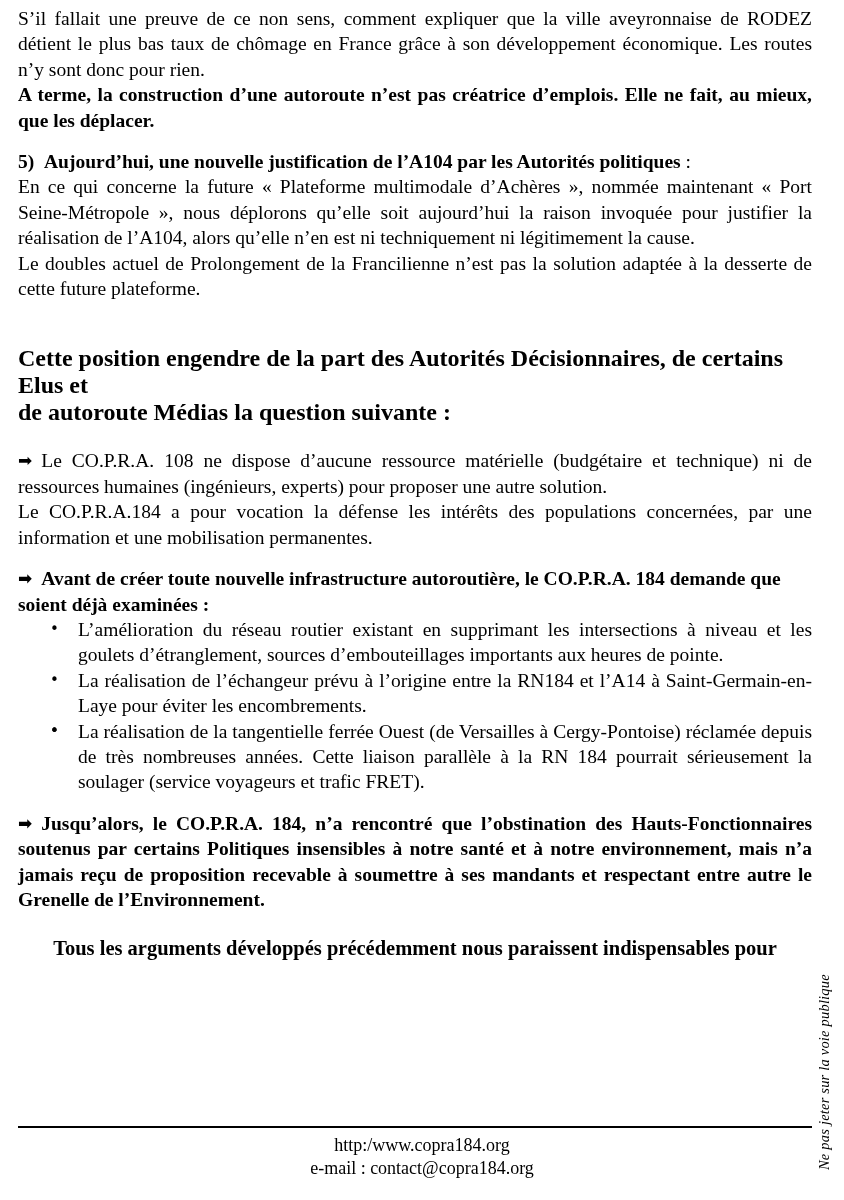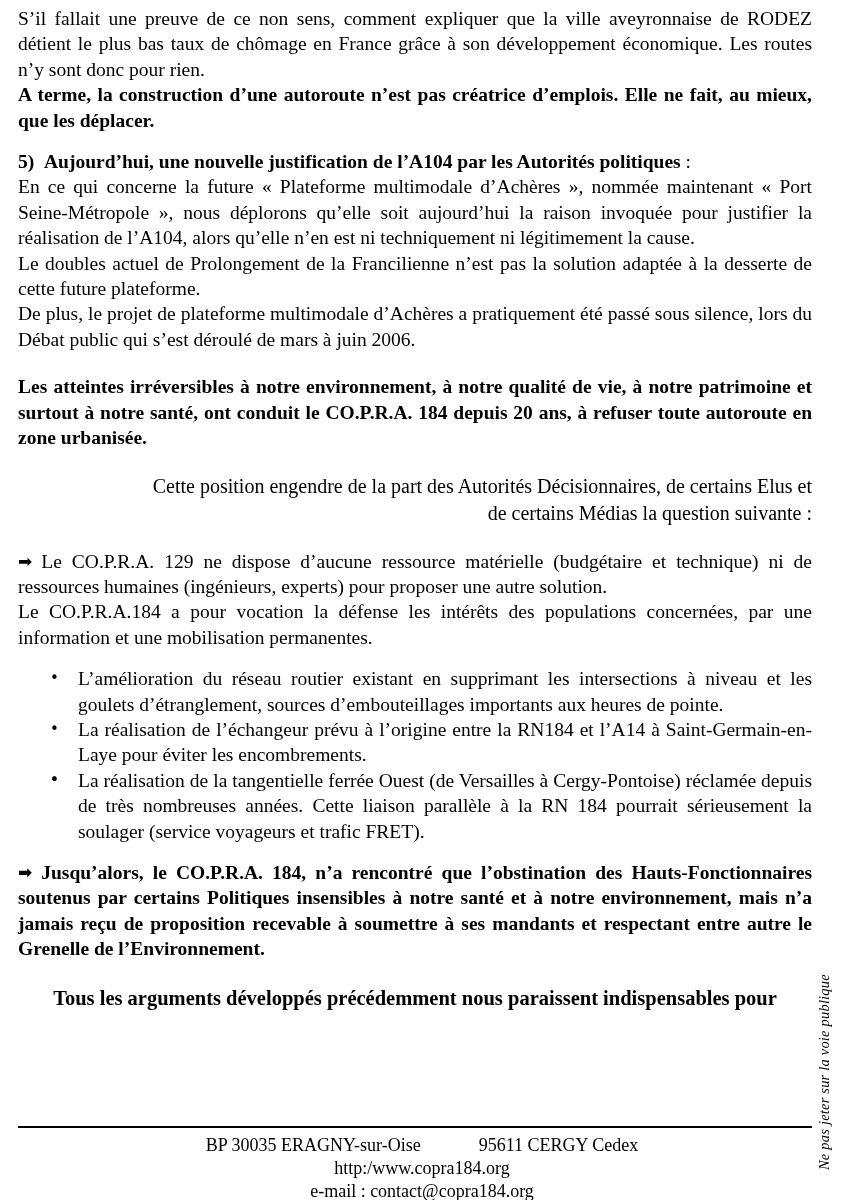--- a/index.html
+++ b/index.html
@@ -79,24 +79,24 @@
     line-height: 25.4px;
   }
 
   .bigcenter {
     font-weight: bold;
     font-size: 20.5px;
     line-height: 28px;
     text-align: center;
   }
   .midcenter {
-    font-weight: normal;
-    font-size: 20px;
+    font-weight: bold;
+    font-size: 24px;
     line-height: 27px;
-    text-align: right;
+    text-align: left;
   }
 
   .sidenote {
     position: absolute;
     right: 4px;
     top: 930px;
     width: 24px;
     height: 240px;
     font-family: "Liberation Serif", serif;
     font-style: italic;
@@ -149,42 +149,41 @@
     <p class="bold">A terme, la construction d’une autoroute n’est pas créatrice d’emplois. Elle ne fait, au mieux, que les déplacer.</p>
 
     <div class="spacer-md"></div>
 
     <p class="nojust"><span class="heading-num">5)</span><span>&nbsp; </span><span class="heading-underline">Aujourd’hui, une nouvelle justification de l’A104 par les Autorités politiques</span><span> :</span></p>
 
     <p>En ce qui concerne la future « Plateforme multimodale d’Achères », nommée maintenant « Port Seine-Métropole », nous déplorons qu’elle soit aujourd’hui la raison invoquée pour justifier la réalisation de l’A104, alors qu’elle n’en est ni techniquement ni légitimement la cause.</p>
 
     <p>Le doubles actuel de Prolongement de la Francilienne n’est pas la solution adaptée à la desserte de cette future plateforme.</p>
 
-    <p>De plus, le projet de plateforme multimodale d’Achères a pratiquement été passé sous silence, lors du Débat public qui s’est déroulé de mars à juin 2006.</p>
-
-    <div class="spacer-lg"></div>
-
-    <p class="bold">Les atteintes irréversibles à notre environnement, à notre qualité de vie, à notre patrimoine et surtout à notre santé, ont conduit le CO.P.R.A. 184 depuis 20 ans, à refuser toute autoroute en zone urbanisée.</p>
+
+    <div class="spacer-lg"></div>
+
 
     <div class="spacer-lg"></div>
 
     <div class="midcenter">
       <div>Cette position engendre de la part des Autorités Décisionnaires, de certains Elus et</div>
-      <div>de certains Médias la question suivante :</div>
+      <div>de autoroute Médias la question suivante :</div>
     </div>
 
     <div class="spacer-lg"></div>
 
-    <p class="arrow-para"><span class="arrow-glyph">➡</span><span>Le CO.P.R.A. 129 ne dispose d’aucune ressource matérielle (budgétaire et technique) ni de ressources humaines (ingénieurs, experts) pour proposer une autre solution.</span></p>
+    <p class="arrow-para"><span class="arrow-glyph">➡</span><span>Le CO.P.R.A. 108 ne dispose d’aucune ressource matérielle (budgétaire et technique) ni de ressources humaines (ingénieurs, experts) pour proposer une autre solution.</span></p>
 
     <p>Le CO.P.R.A.184 a pour vocation la défense les intérêts des populations concernées, par une information  et une mobilisation permanentes.</p>
 
 
     <div class="spacer-md"></div>
 
+    <p class="arrow-para bold nojust"><span class="arrow-glyph">➡</span><span class="heading-underline" style="text-align:justify">Avant de créer toute nouvelle infrastructure autoroutière, le CO.P.R.A. 184 demande que soient déjà examinées</span><span> :</span></p>
 
     <ul class="bullets">
       <li><span class="dot">•</span><span>L’amélioration du réseau routier existant en supprimant les intersections à niveau et les goulets d’étranglement, sources d’embouteillages importants aux heures de pointe.</span></li>
       <li><span class="dot">•</span><span>La réalisation de l’échangeur prévu à l’origine entre la RN184 et l’A14 à Saint-Germain-en-Laye pour éviter les encombrements.</span></li>
       <li><span class="dot">•</span></li>
       <li><span class="dot">•</span><span>La réalisation de la tangentielle ferrée Ouest (de Versailles à Cergy-Pontoise) réclamée depuis de très nombreuses années. Cette liaison parallèle à la RN 184 pourrait sérieusement la soulager (service voyageurs et trafic FRET).</span></li>
     </ul>
 
     <div class="spacer-md"></div>
 
@@ -197,19 +196,18 @@
 
     </div>
 
   </div>
 
   <div class="sidenote">Ne pas jeter sur la voie publique</div>
 
   <div class="footer">
     <div class="footer-rule"></div>
     <div class="footer-lines">
-      <span class="footer-row1"><span class="addr-left">BP 30035 ERAGNY-sur-Oise</span><span class="addr-right">95611 CERGY Cedex</span></span>
       <div>http:/www.copra184.org</div>
       <div>e-mail : contact@copra184.org</div>
     </div>
   </div>
 
 </div>
 
 </body></html>

